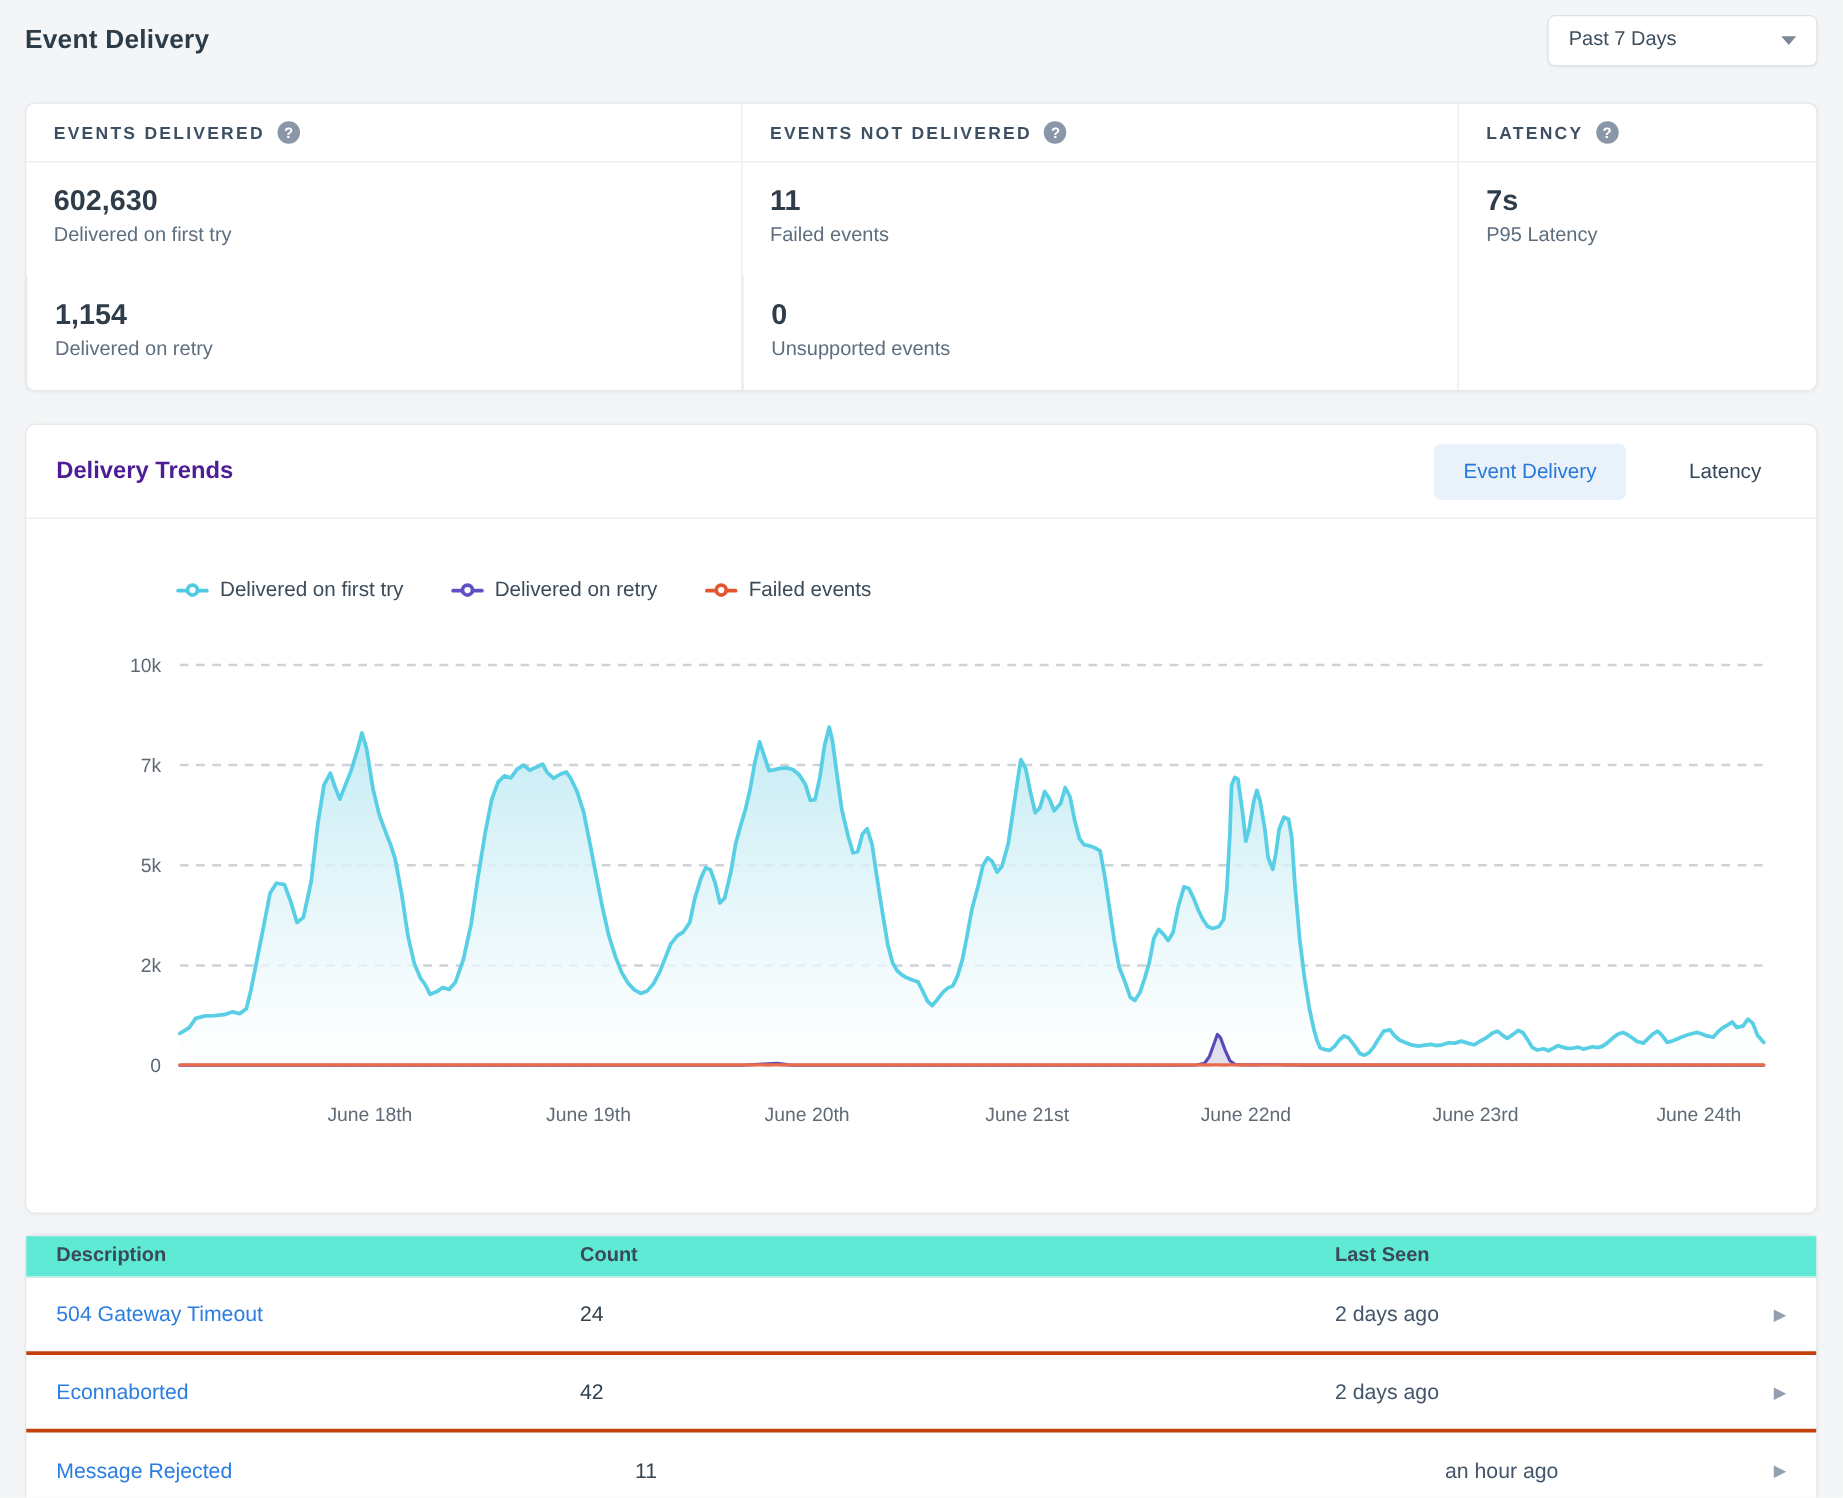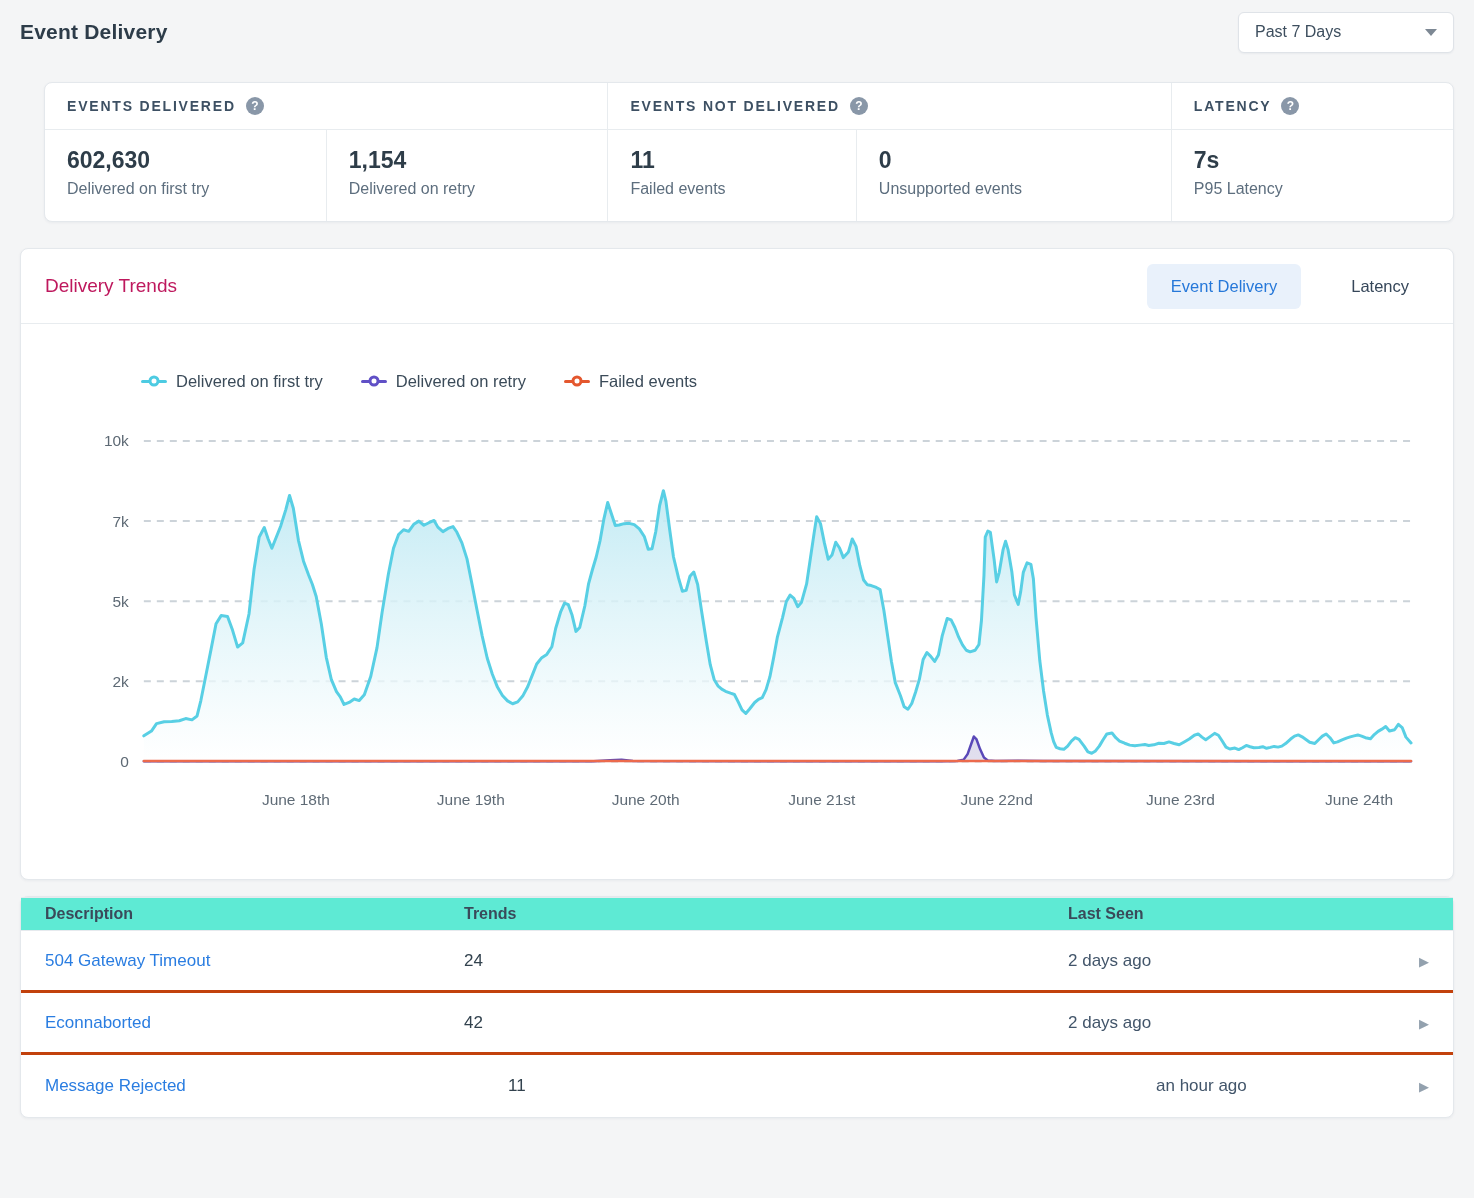--- a/index.html
+++ b/index.html
@@ -8,38 +8,38 @@
   
   .page-header{display:flex;justify-content:space-between;align-items:center;padding-top:8px;height:48px;}
   .page-title{font-size:21px;font-weight:700;color:#2d3c49;margin:0;letter-spacing:.2px;}
   .range-select{display:flex;align-items:center;justify-content:space-between;box-sizing:border-box;width:216px;height:41px;
     background:#fff;border:1px solid #dfe3e8;border-radius:6px;padding:0 16px;cursor:pointer;
     font-family:inherit;font-size:16px;color:#3d4e5e;box-shadow:0 1px 2px rgba(20,40,80,.05);}
   .caret{width:0;height:0;border-left:6px solid transparent;border-right:6px solid transparent;border-top:7px solid #7d8894;margin-left:10px;}
   
   .card{background:#fff;border:1px solid #e4e8ec;border-radius:8px;box-shadow:0 1px 3px rgba(20,40,80,.05);box-sizing:border-box;}
   
-  .stats-card{margin-top:26px;display:flex;align-items:stretch;margin-left:24px;}
+  .stats-card{margin-top:26px;display:flex;align-items:stretch;}
   .stat-group{flex:2 1 0;min-width:0;}
   .stat-group + .stat-group{border-left:1px solid #e8ecef;}
   .stat-group:last-child{flex:1 1 0;}
   .stat-head{display:flex;align-items:center;gap:10px;padding:14px 22px;border-bottom:1px solid #e8ecef;}
   .stat-title{font-size:14px;font-weight:700;letter-spacing:1.8px;color:#3d5063;}
   .help-icon{display:inline-flex;align-items:center;justify-content:center;width:18px;height:18px;border-radius:50%;
     background:#8997a8;color:#fff;font-size:12px;font-weight:700;cursor:pointer;line-height:1;}
-  .stat-body{display:flex;}
+  .stat-body{display:flex;flex-direction:column;}
   .metric{flex:1 1 0;padding:16px 22px 21px;box-sizing:border-box;}
   .metric + .metric{border-left:1px solid #e8ecef;}
   .stat-group:nth-child(2) .metric:first-child{flex:0 0 44%;}
   .metric-value{font-size:23px;font-weight:700;color:#2e3d49;line-height:28px;}
   .metric-label{font-size:16px;color:#5d6e7e;margin-top:4px;line-height:22px;}
   
   .trends-card{margin-top:26px;}
   .trends-header{display:flex;align-items:center;justify-content:space-between;height:74px;padding:0 20px 0 24px;border-bottom:1px solid #e8ecef;}
-  .trends-title{font-size:19px;font-weight:400;color:#be185d;margin:0;}
+  .trends-title{font-size:19px;font-weight:700;color:#4c1d95;margin:0;}
   .tabs{display:flex;align-items:center;gap:26px;}
   .tab{font-family:inherit;font-size:16.5px;border:none;background:transparent;color:#36475a;padding:13px 24px;border-radius:6px;cursor:pointer;}
   .tab.active{background:#e9f1fb;color:#2678d9;}
   .legend{display:flex;align-items:center;gap:38px;margin:46px 0 0 120px;height:22px;}
   .legend-item{display:flex;align-items:center;gap:9px;font-size:16.5px;color:#3b4b59;cursor:pointer;}
   .lgmark{position:relative;width:26px;height:10px;display:inline-block;}
   .lgmark .line{position:absolute;left:0;right:0;top:3.5px;height:3px;border-radius:2px;background:var(--c);}
   .lgmark .dot{position:absolute;left:50%;top:50%;width:5px;height:5px;transform:translate(-50%,-50%);
     background:#fff;border:3px solid var(--c);border-radius:50%;}
   .chart-wrap{padding:14px 0 54px;}
@@ -187,21 +187,21 @@
             <text x="1161.042" y="400" text-anchor="middle" fill="#5f6b76" font-size="15.5" font-family="&quot;Liberation Sans&quot;,sans-serif">June 23rd</text>
             <text x="1339.971" y="400" text-anchor="middle" fill="#5f6b76" font-size="15.5" font-family="&quot;Liberation Sans&quot;,sans-serif">June 24th</text>
           </g>
       </svg>
     </div>
   </section>
 
   <section class="card issues-card">
     <div class="tgrid thead" id="issues-head">
         <div class="th">Description</div>
-        <div class="th">Trends</div>
+        <div class="th">Count</div>
         <div class="th">Last Seen</div>
         <div class="th"></div>
       </div>
     <div id="issues-rows">
         <div class="tgrid trow">
           <div class="cell-desc"><a>504 Gateway Timeout</a></div>
           <div class="cell-count">24</div>
           <div class="cell-last">2 days ago</div>
           <div class="cell-chev"><span class="row-chevron">▶</span></div>
         </div>

